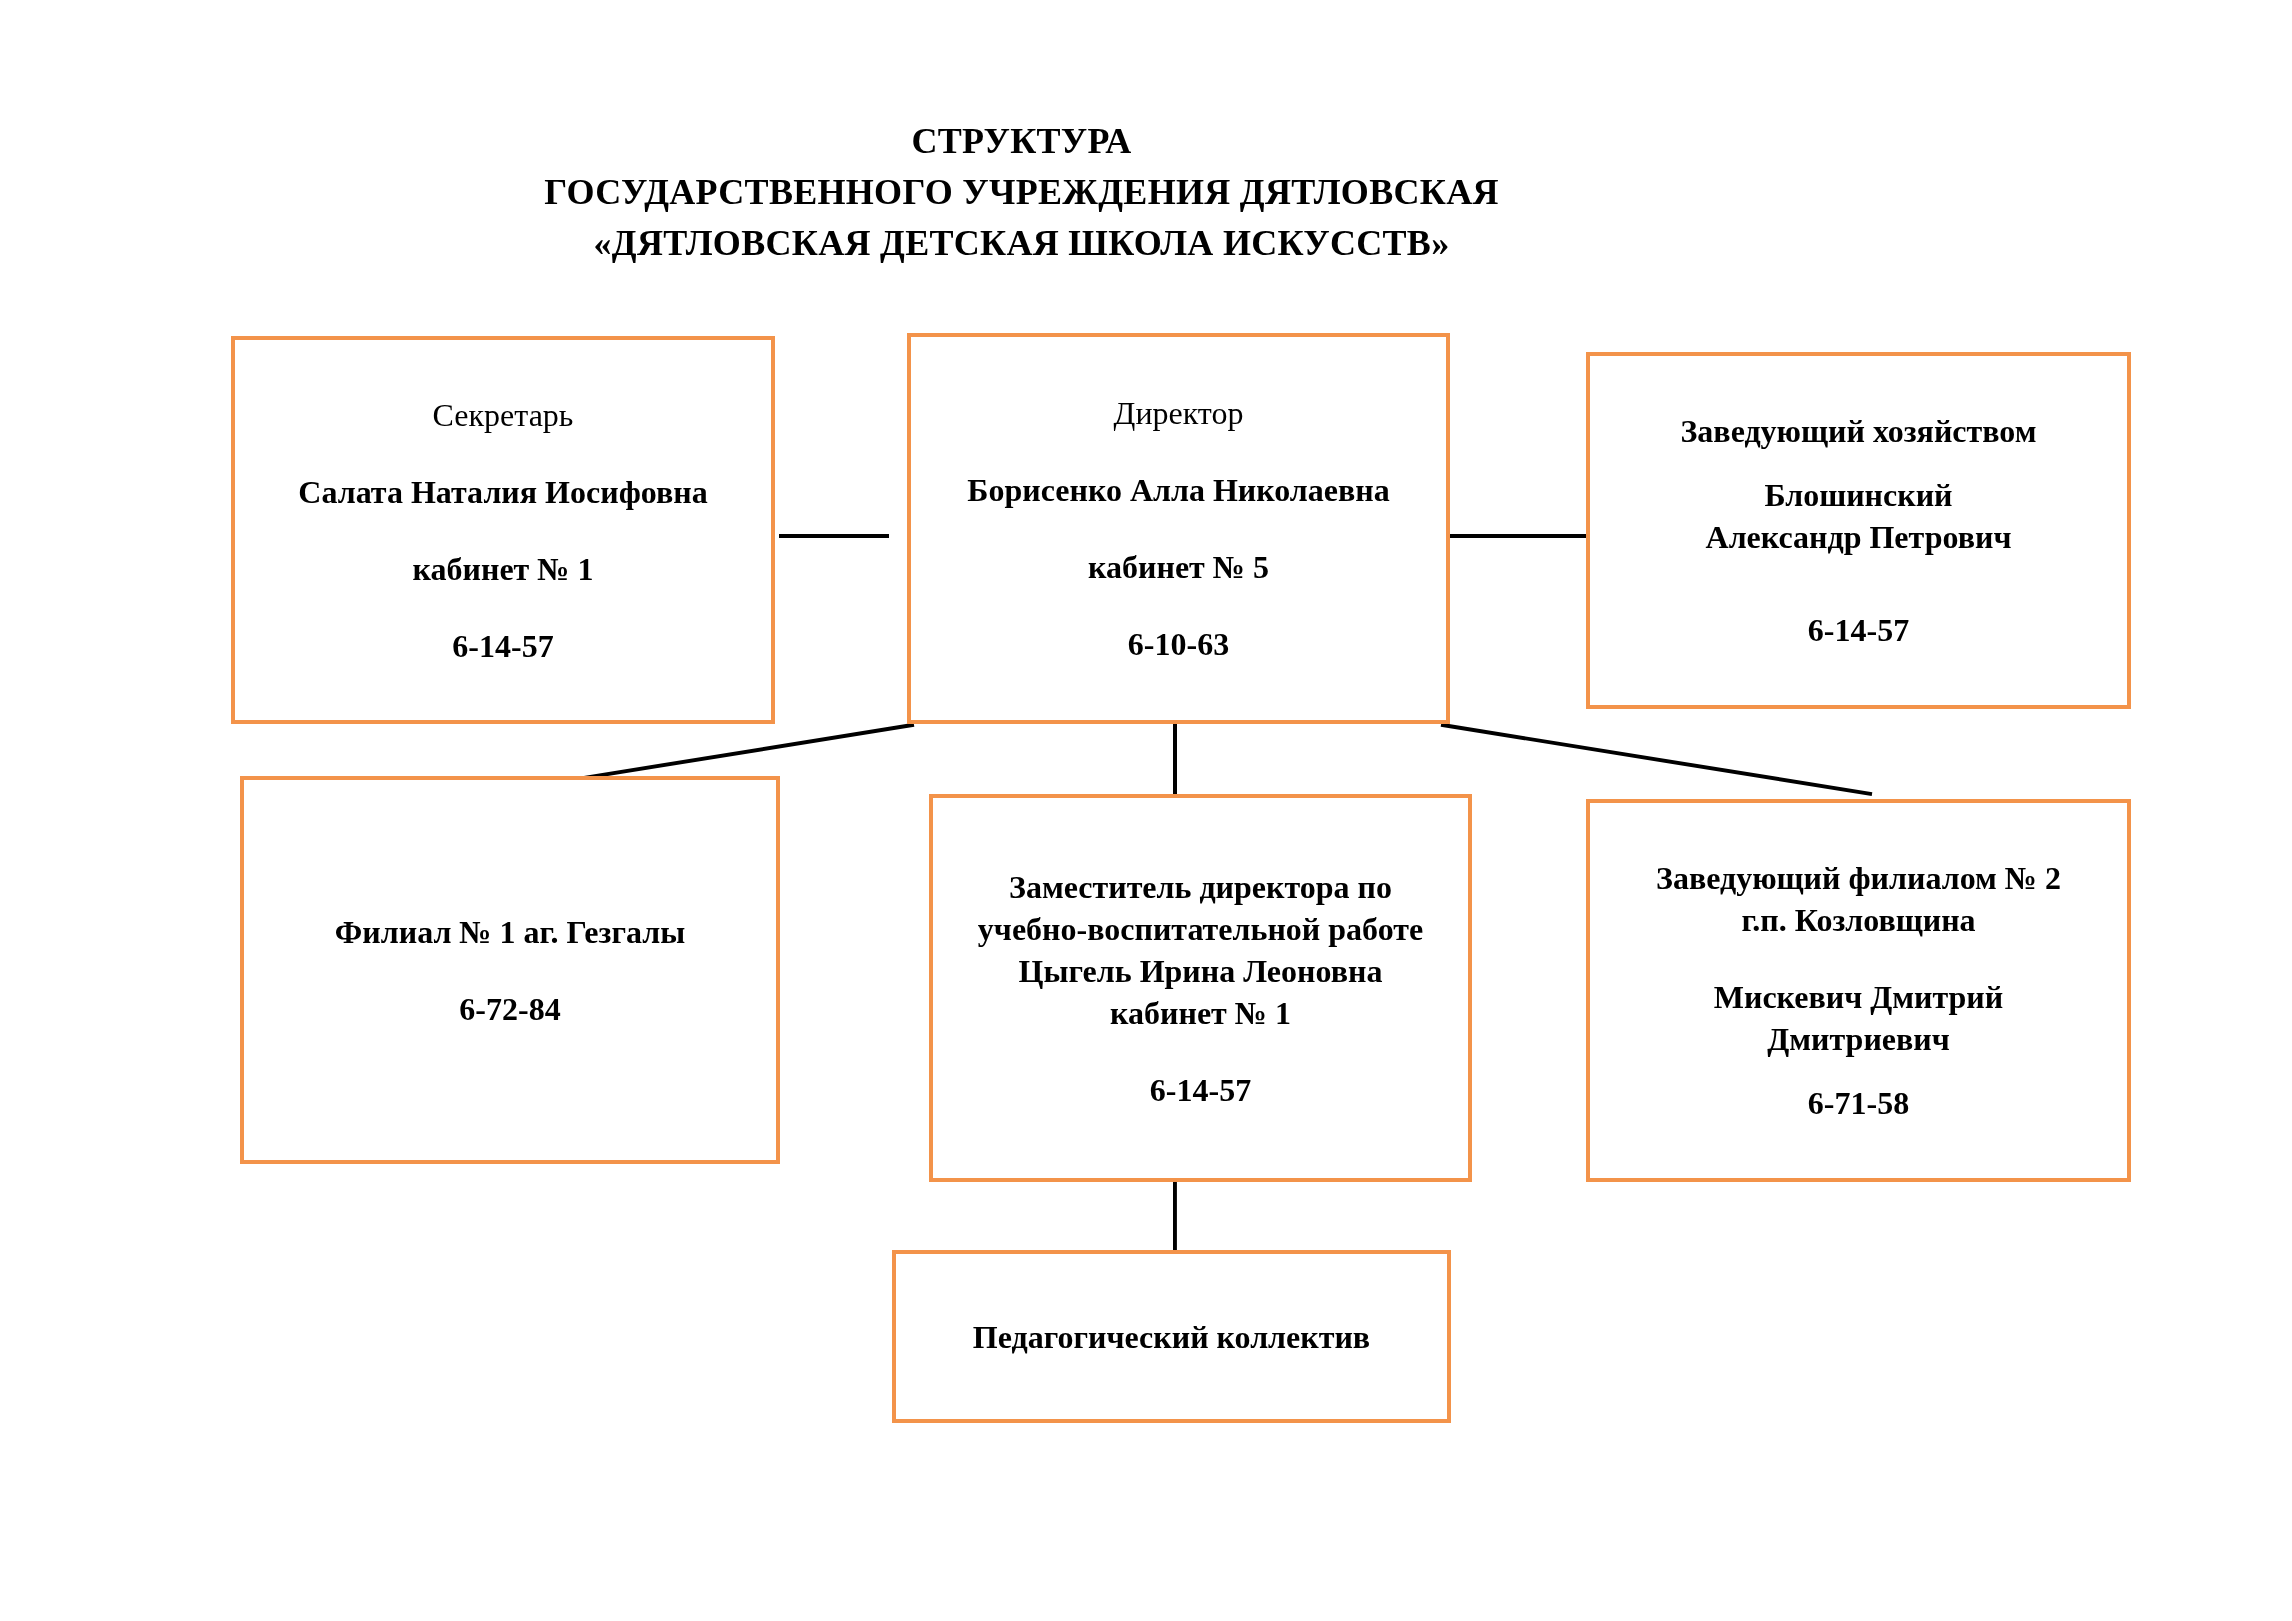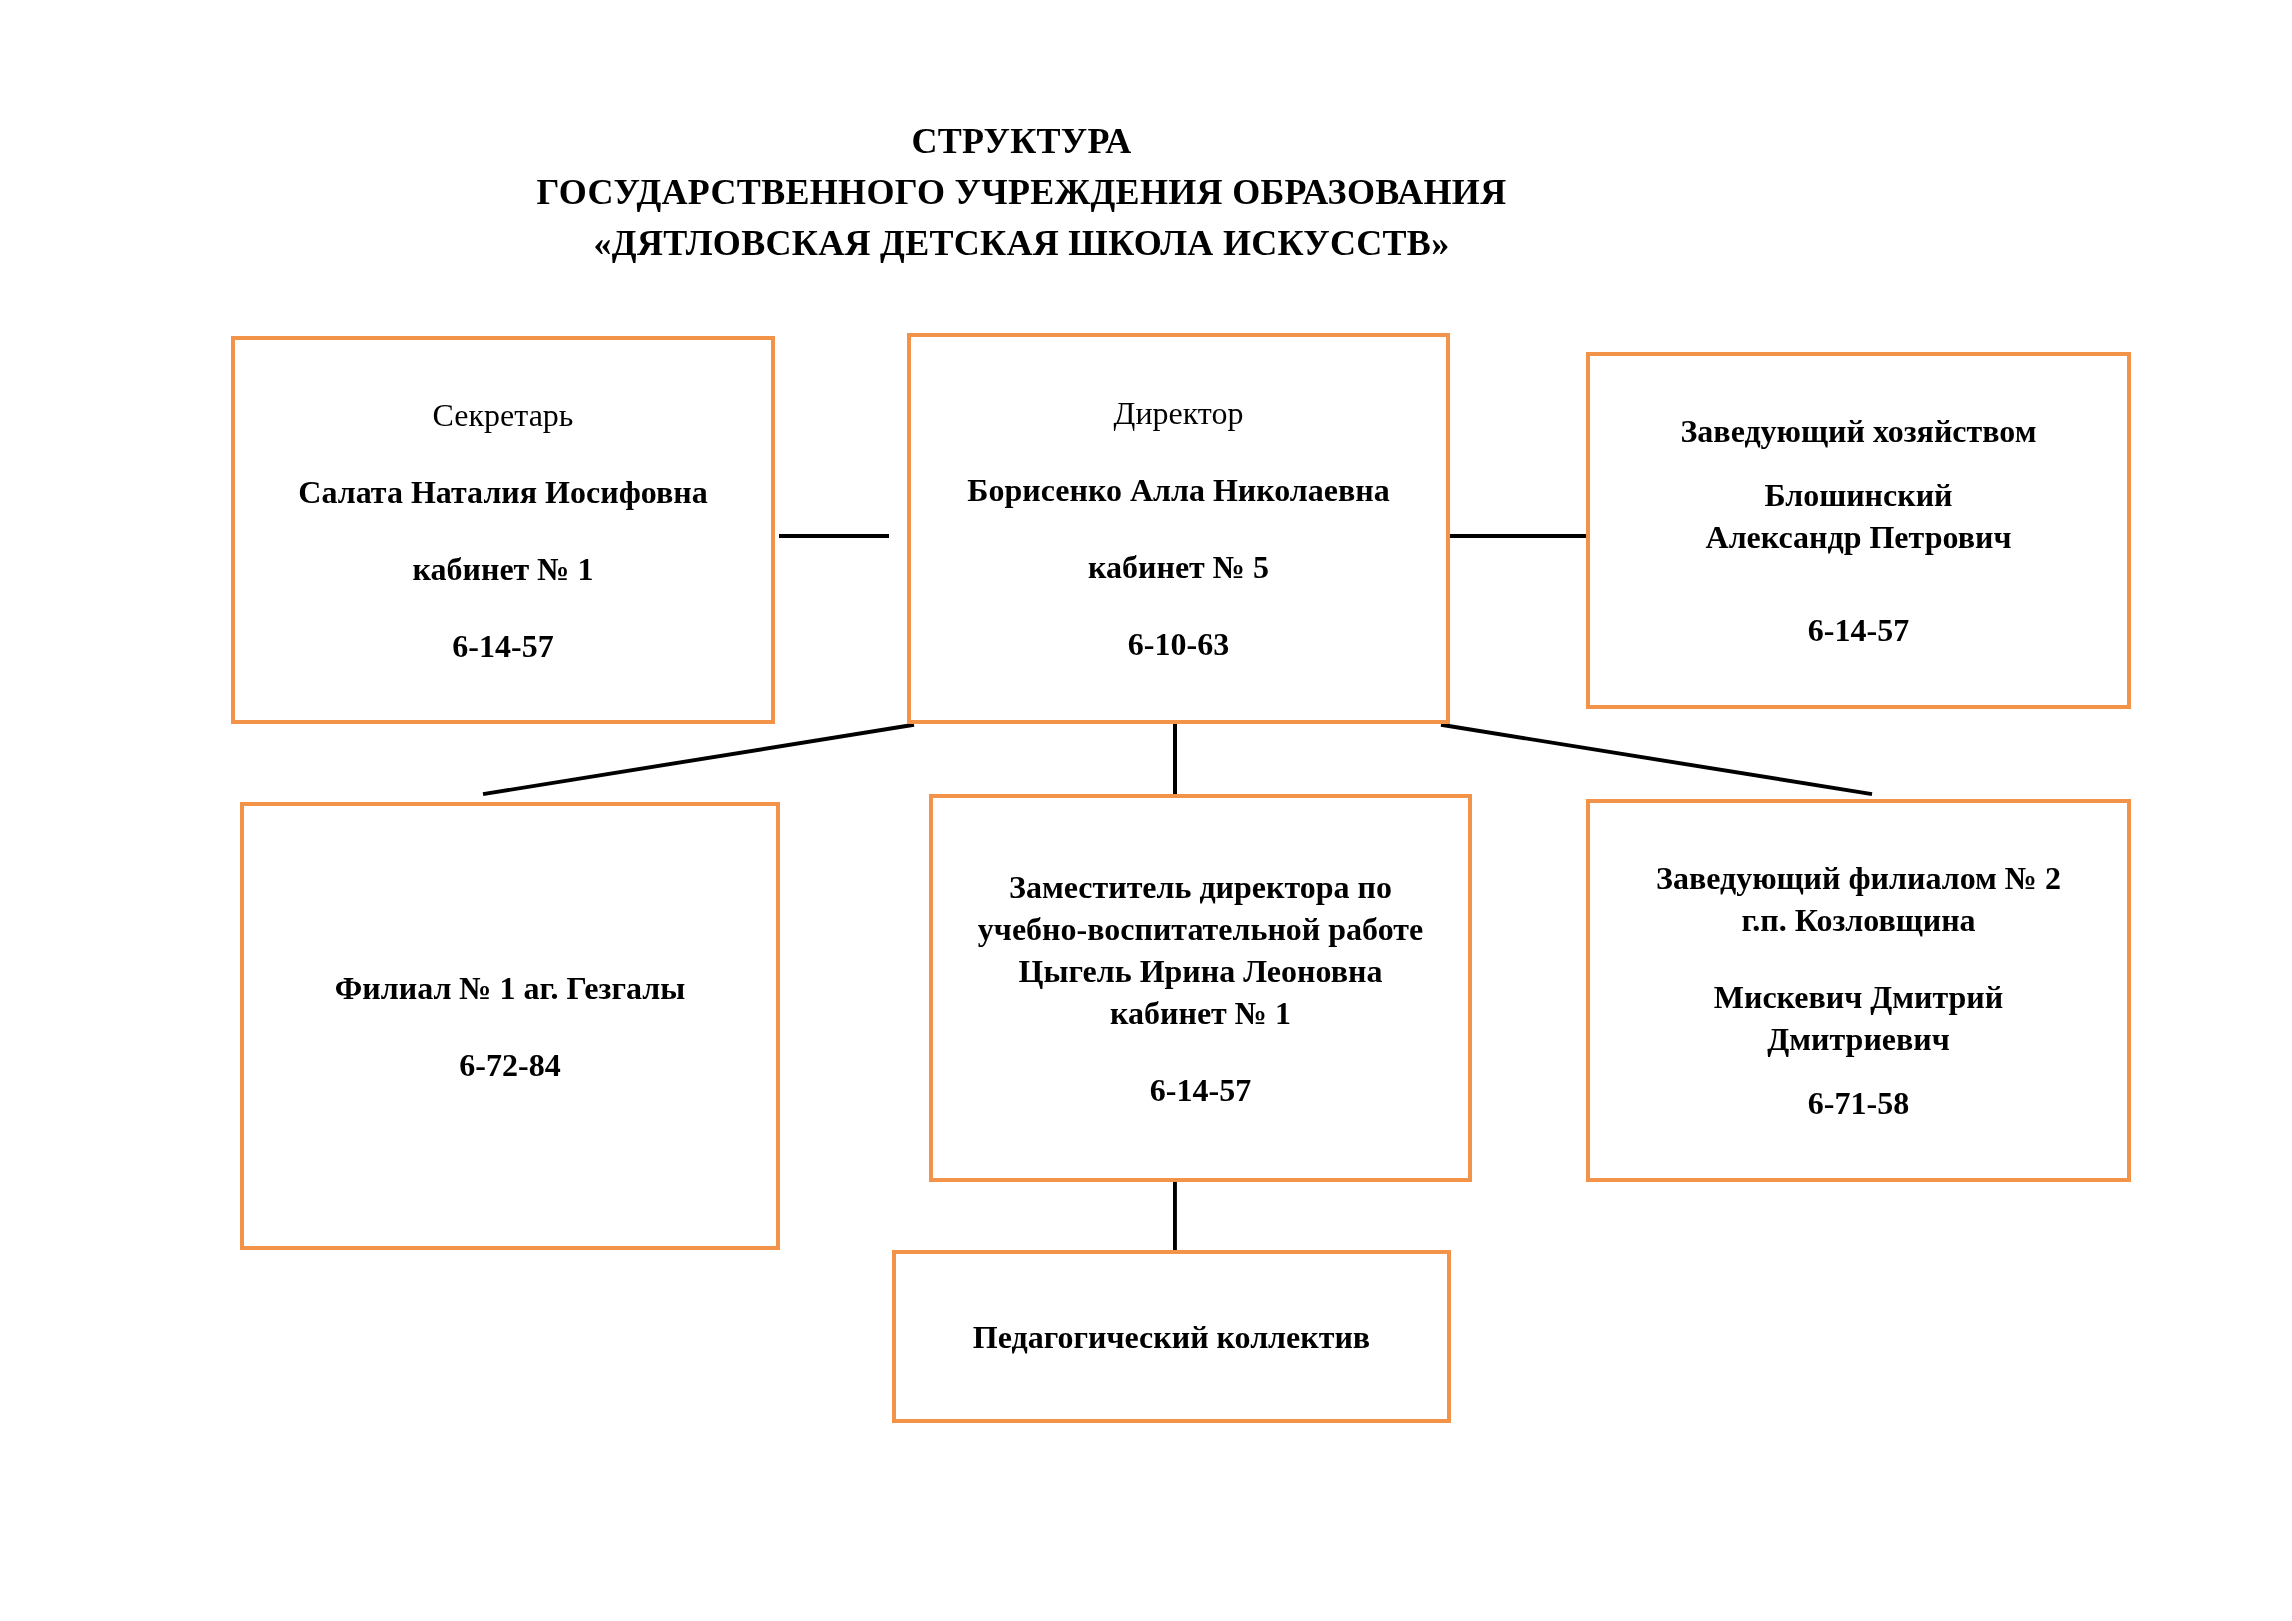--- a/index.html
+++ b/index.html
@@ -59,21 +59,21 @@
   }
   .node .ln.reg { font-weight: normal; }
   .node .ln.gap-before { margin-top: 35px; }
   .node .ln.gap-before-sm { margin-top: 21.6px; }
   .node .ln.gap-before-lg { margin-top: 51px; }
 
   
   #node-secretary   { left: 231px;  top: 336px;  width: 544px;  height: 388px; }
   #node-director    { left: 907px;  top: 333px;  width: 543px;  height: 391px; }
   #node-economy     { left: 1586px; top: 352px;  width: 545px;  height: 357px; }
-  #node-branch1     { left: 240px;  top: 802px;  width: 540px;  height: 448px; }
+  #node-branch1     { left: 240px;  top: 776px;  width: 540px;  height: 388px; }
   #node-deputy      { left: 929px;  top: 794px;  width: 543px;  height: 388px; }
   #node-branch2     { left: 1586px; top: 799px;  width: 545px;  height: 383px; align-items: center; }
   #node-staff       { left: 892px;  top: 1250px; width: 559px;  height: 173px; }
 
   
   .conn {
     position: absolute;
     background: #000000;
   }
   .conn-h { height: 3.9px; }
@@ -88,21 +88,21 @@
   #conn-director-branch2 { left: 1441px; top: 716px;  width: 431px; height: 84px; }
   .conn-diag line { stroke: #000000; stroke-width: 4; }
 </style>
 </head>
 <body>
 
 <div id="page">
 
   <div class="title-block">
     <div class="title-line">СТРУКТУРА</div>
-    <div class="title-line">ГОСУДАРСТВЕННОГО УЧРЕЖДЕНИЯ ОБРАЗОВАНИЯ</div>
+    <div class="title-line">ГОСУДАРСТВЕННОГО УЧРЕЖДЕНИЯ ДЯТЛОВСКАЯ</div>
     <div class="title-line">«ДЯТЛОВСКАЯ ДЕТСКАЯ ШКОЛА ИСКУССТВ»</div>
   </div>
 
   <div class="conn conn-h" id="conn-secretary-director"></div>
   <div class="conn conn-h" id="conn-director-economy"></div>
   <div class="conn conn-v" id="conn-director-deputy"></div>
 
   <svg class="conn-diag" id="conn-director-branch1" viewBox="0 0 440 86" preserveAspectRatio="none">
     <line x1="440" y1="9" x2="0" y2="80"></line>
   </svg>

